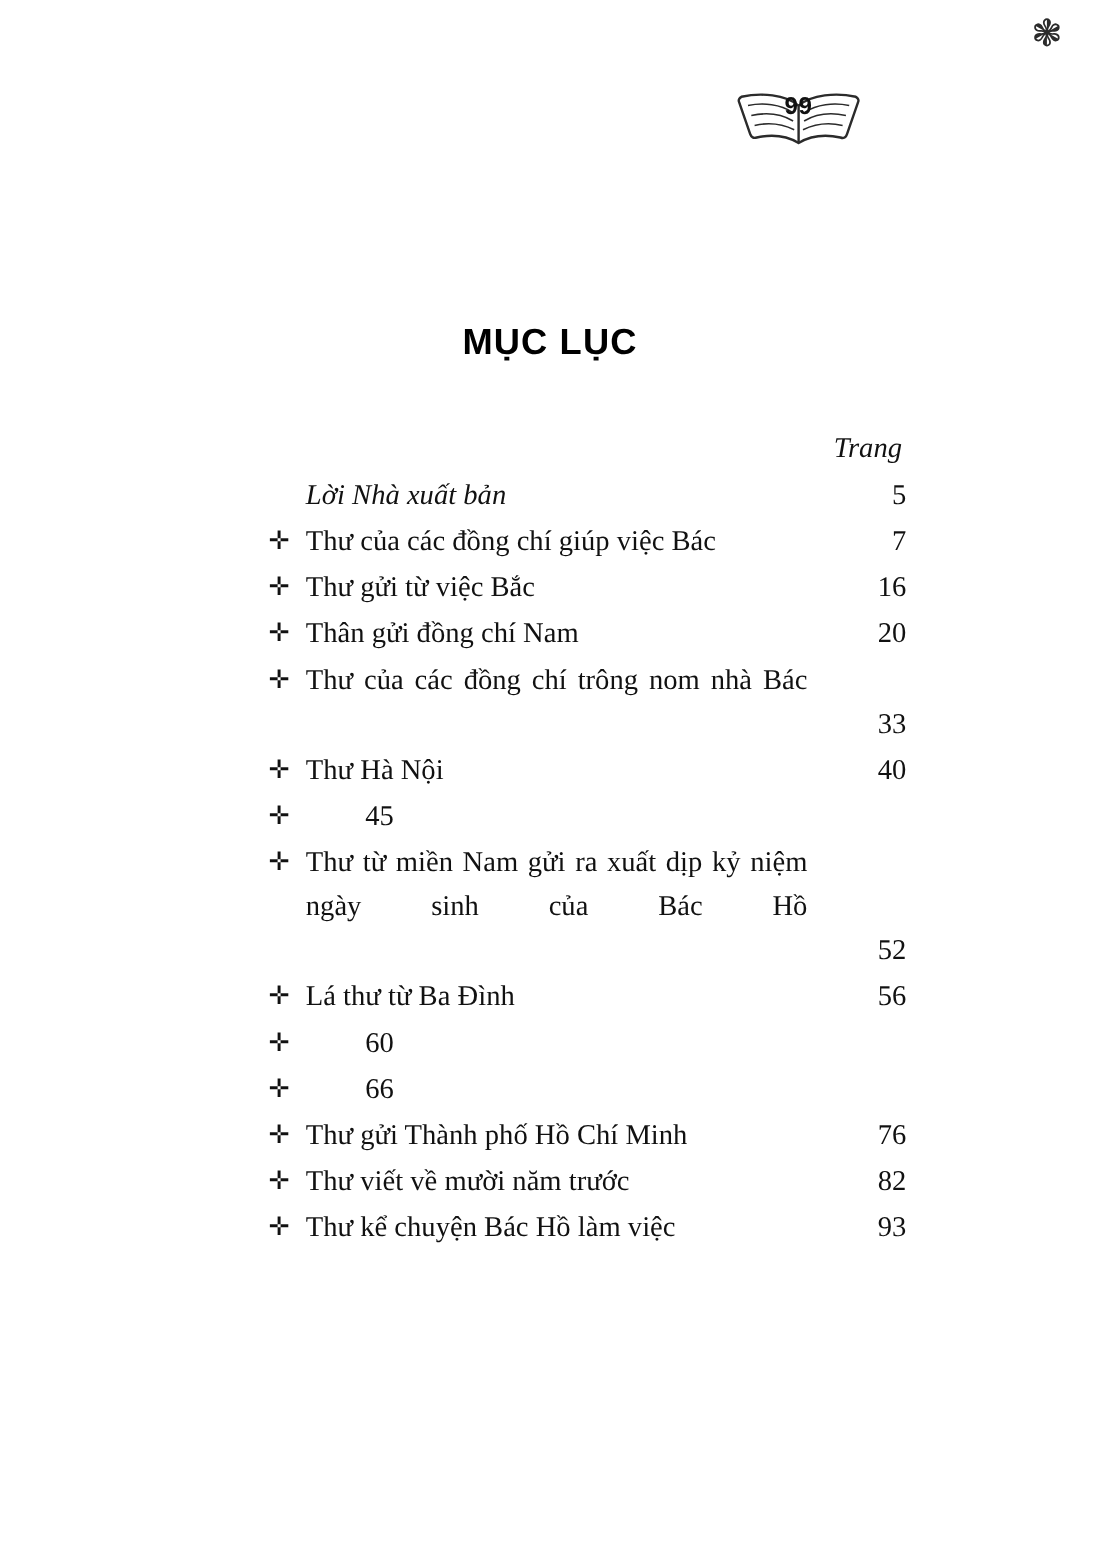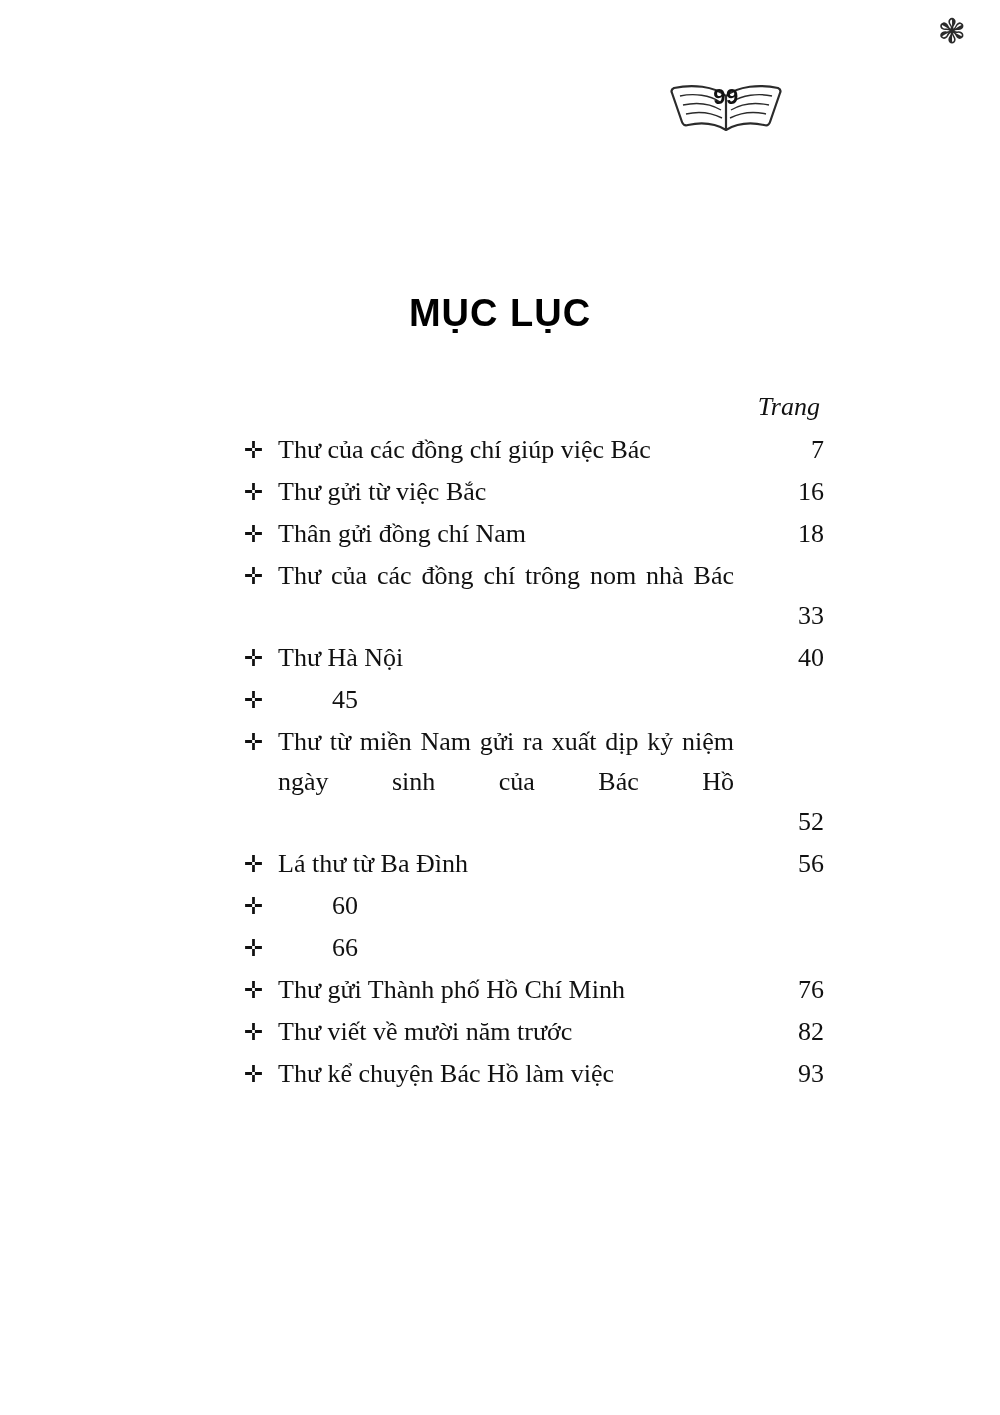--- a/index.html
+++ b/index.html
@@ -62,21 +62,21 @@
   }
 
   .toc-title {
     position: absolute;
     top: 292px;
     left: 0;
     width: 1000px;
     text-align: center;
     font-family: "Liberation Sans", sans-serif;
     font-weight: bold;
-    font-size: 38px;
+    font-size: 33px;
     letter-spacing: 1px;
     color: #000;
   }
 
   .toc {
     position: absolute;
     top: 392px;
     left: 208px;
     width: 580px;
     margin-left: 36px;
@@ -165,37 +165,42 @@
     </svg>
     <div class="page-number">99</div>
   </div>
 
   <div class="toc-title">MỤC LỤC</div>
 
   <div class="toc">
 
     <div class="col-head">Trang</div>
 
+    <div class="row intro">
+      <div class="bullet"></div>
+      <div class="label">Lời Nhà xuất bản</div>
+      <div class="page-no">5</div>
+    </div>
 
     <div class="row">
       <div class="bullet">✛</div>
       <div class="label">Thư của các đồng chí giúp việc Bác</div>
       <div class="page-no">7</div>
     </div>
 
     <div class="row">
       <div class="bullet">✛</div>
       <div class="label">Thư gửi từ việc Bắc</div>
       <div class="page-no">16</div>
     </div>
 
     <div class="row">
       <div class="bullet">✛</div>
       <div class="label">Thân gửi đồng chí Nam</div>
-      <div class="page-no">18</div>
+      <div class="page-no">20</div>
     </div>
 
     <div class="row two-line">
       <div class="bullet">✛</div>
       <div class="label justify-two">Thư của các đồng chí trông nom nhà Bác</div>
       <div class="page-no">33</div>
     </div>
 
     <div class="row">
       <div class="bullet">✛</div>

